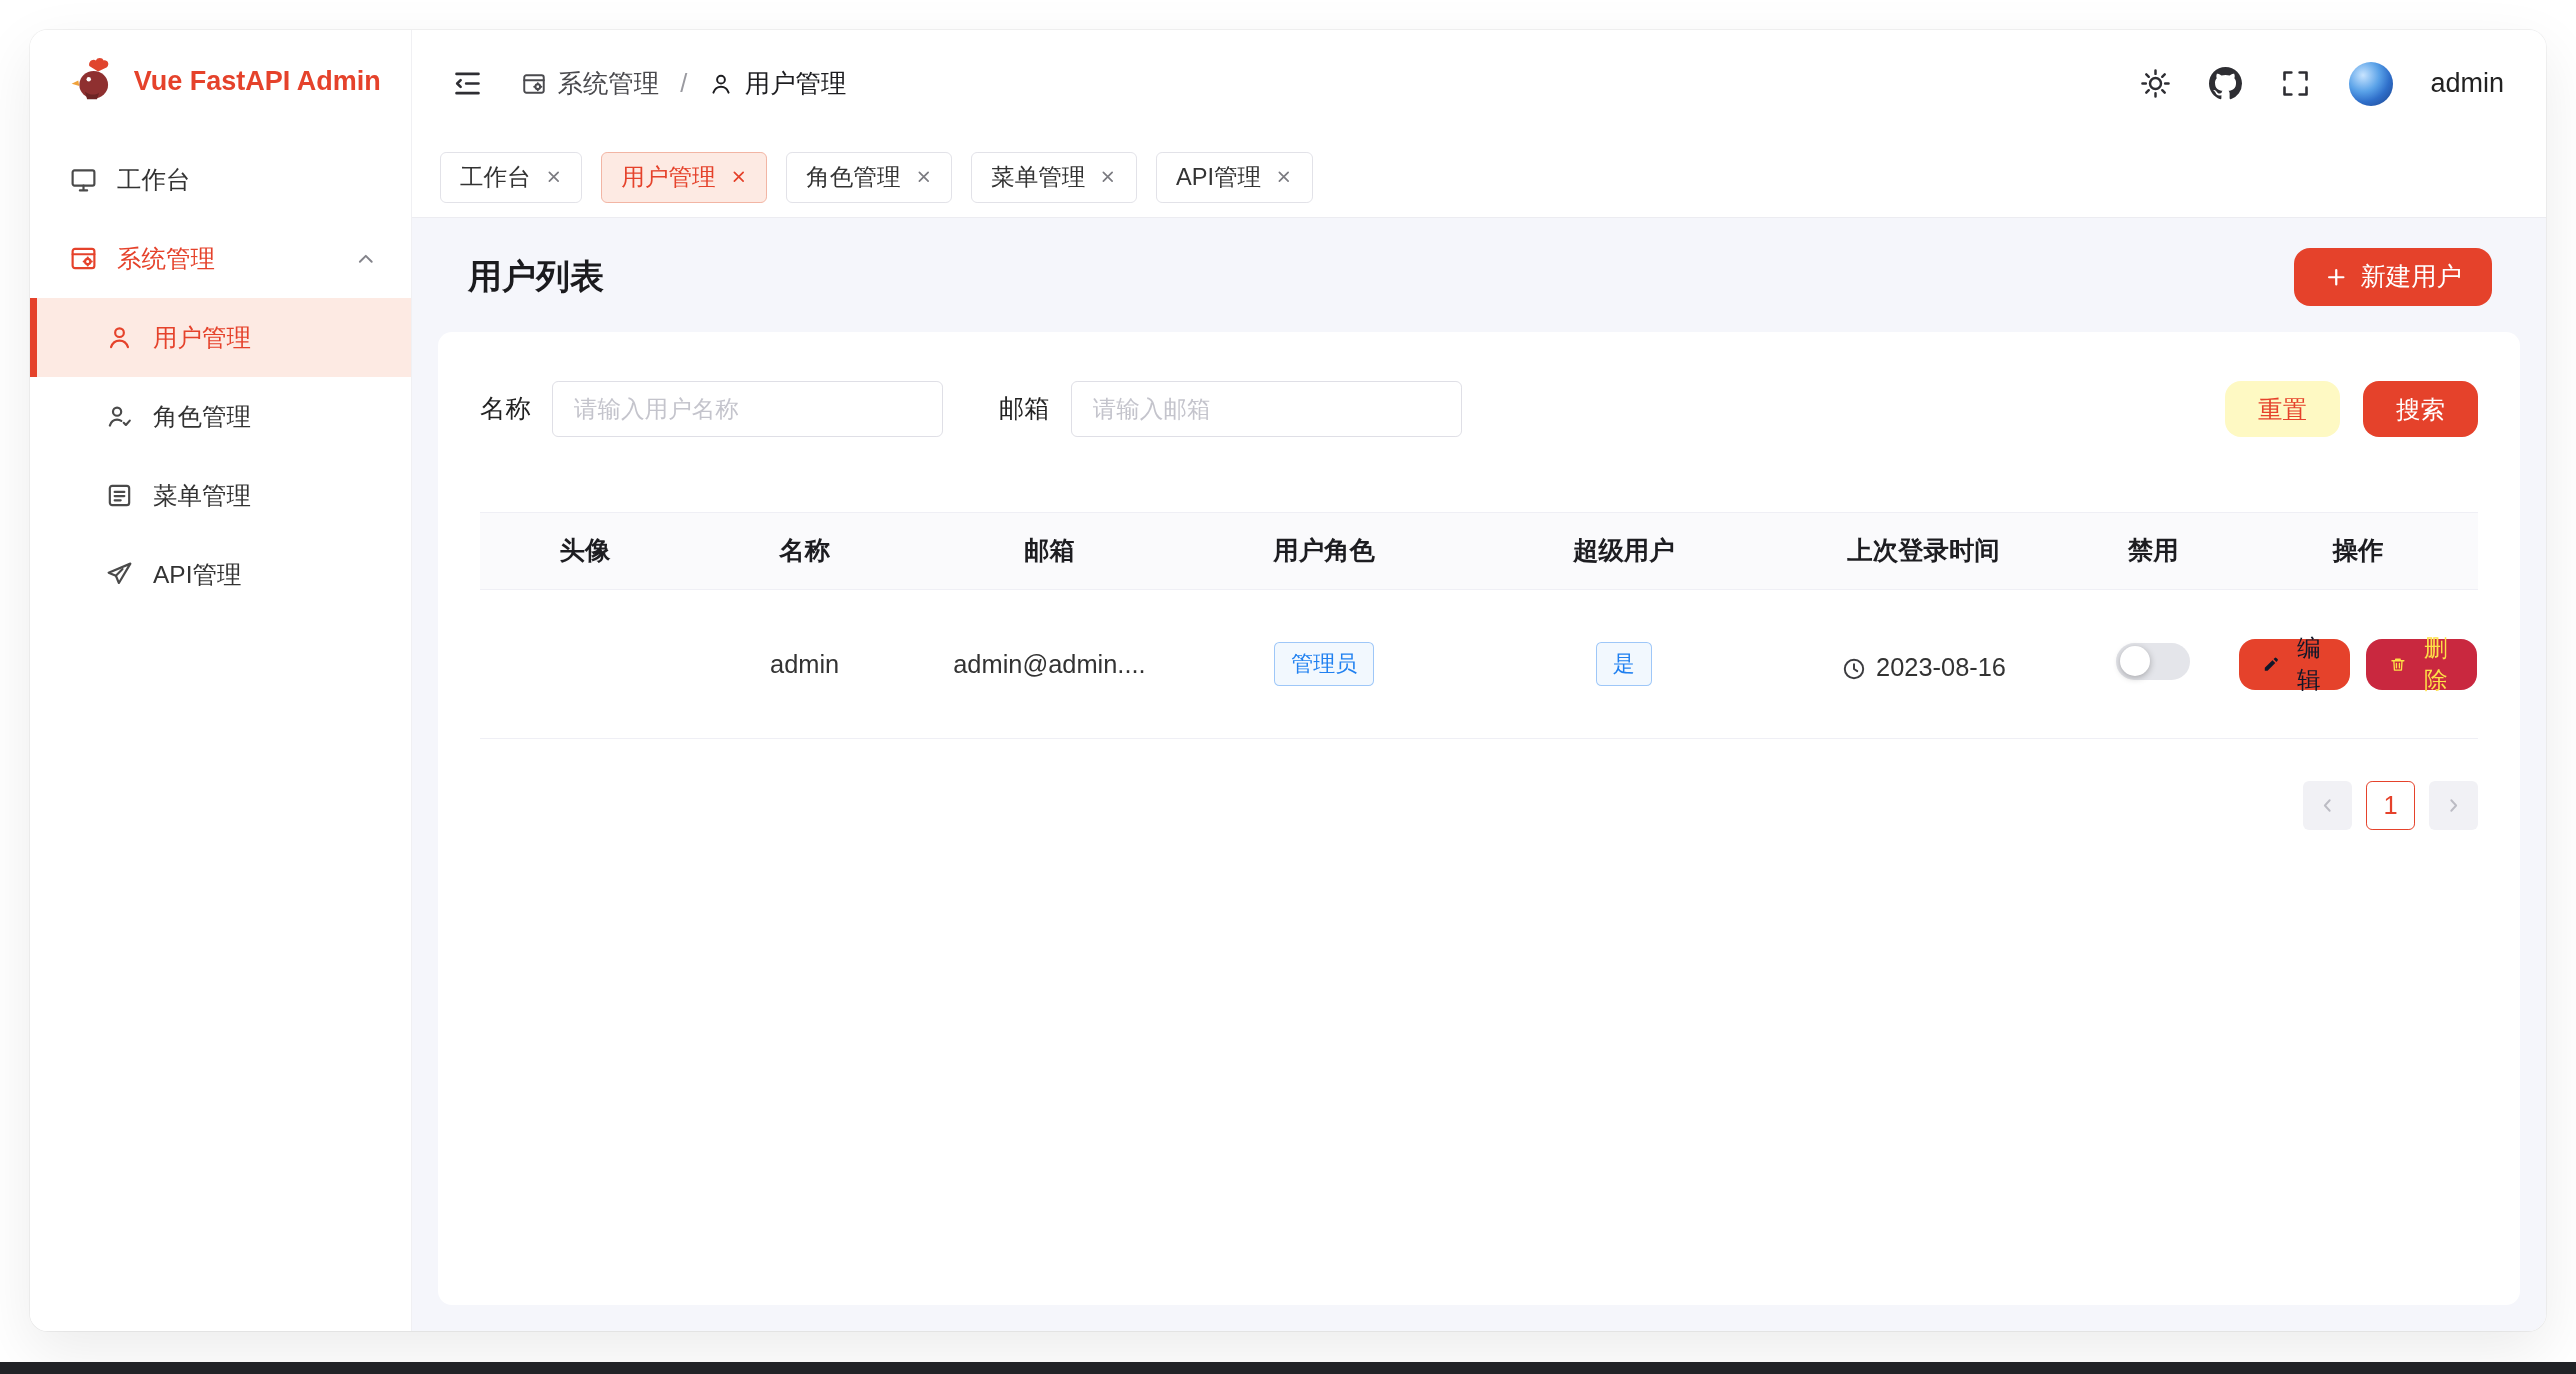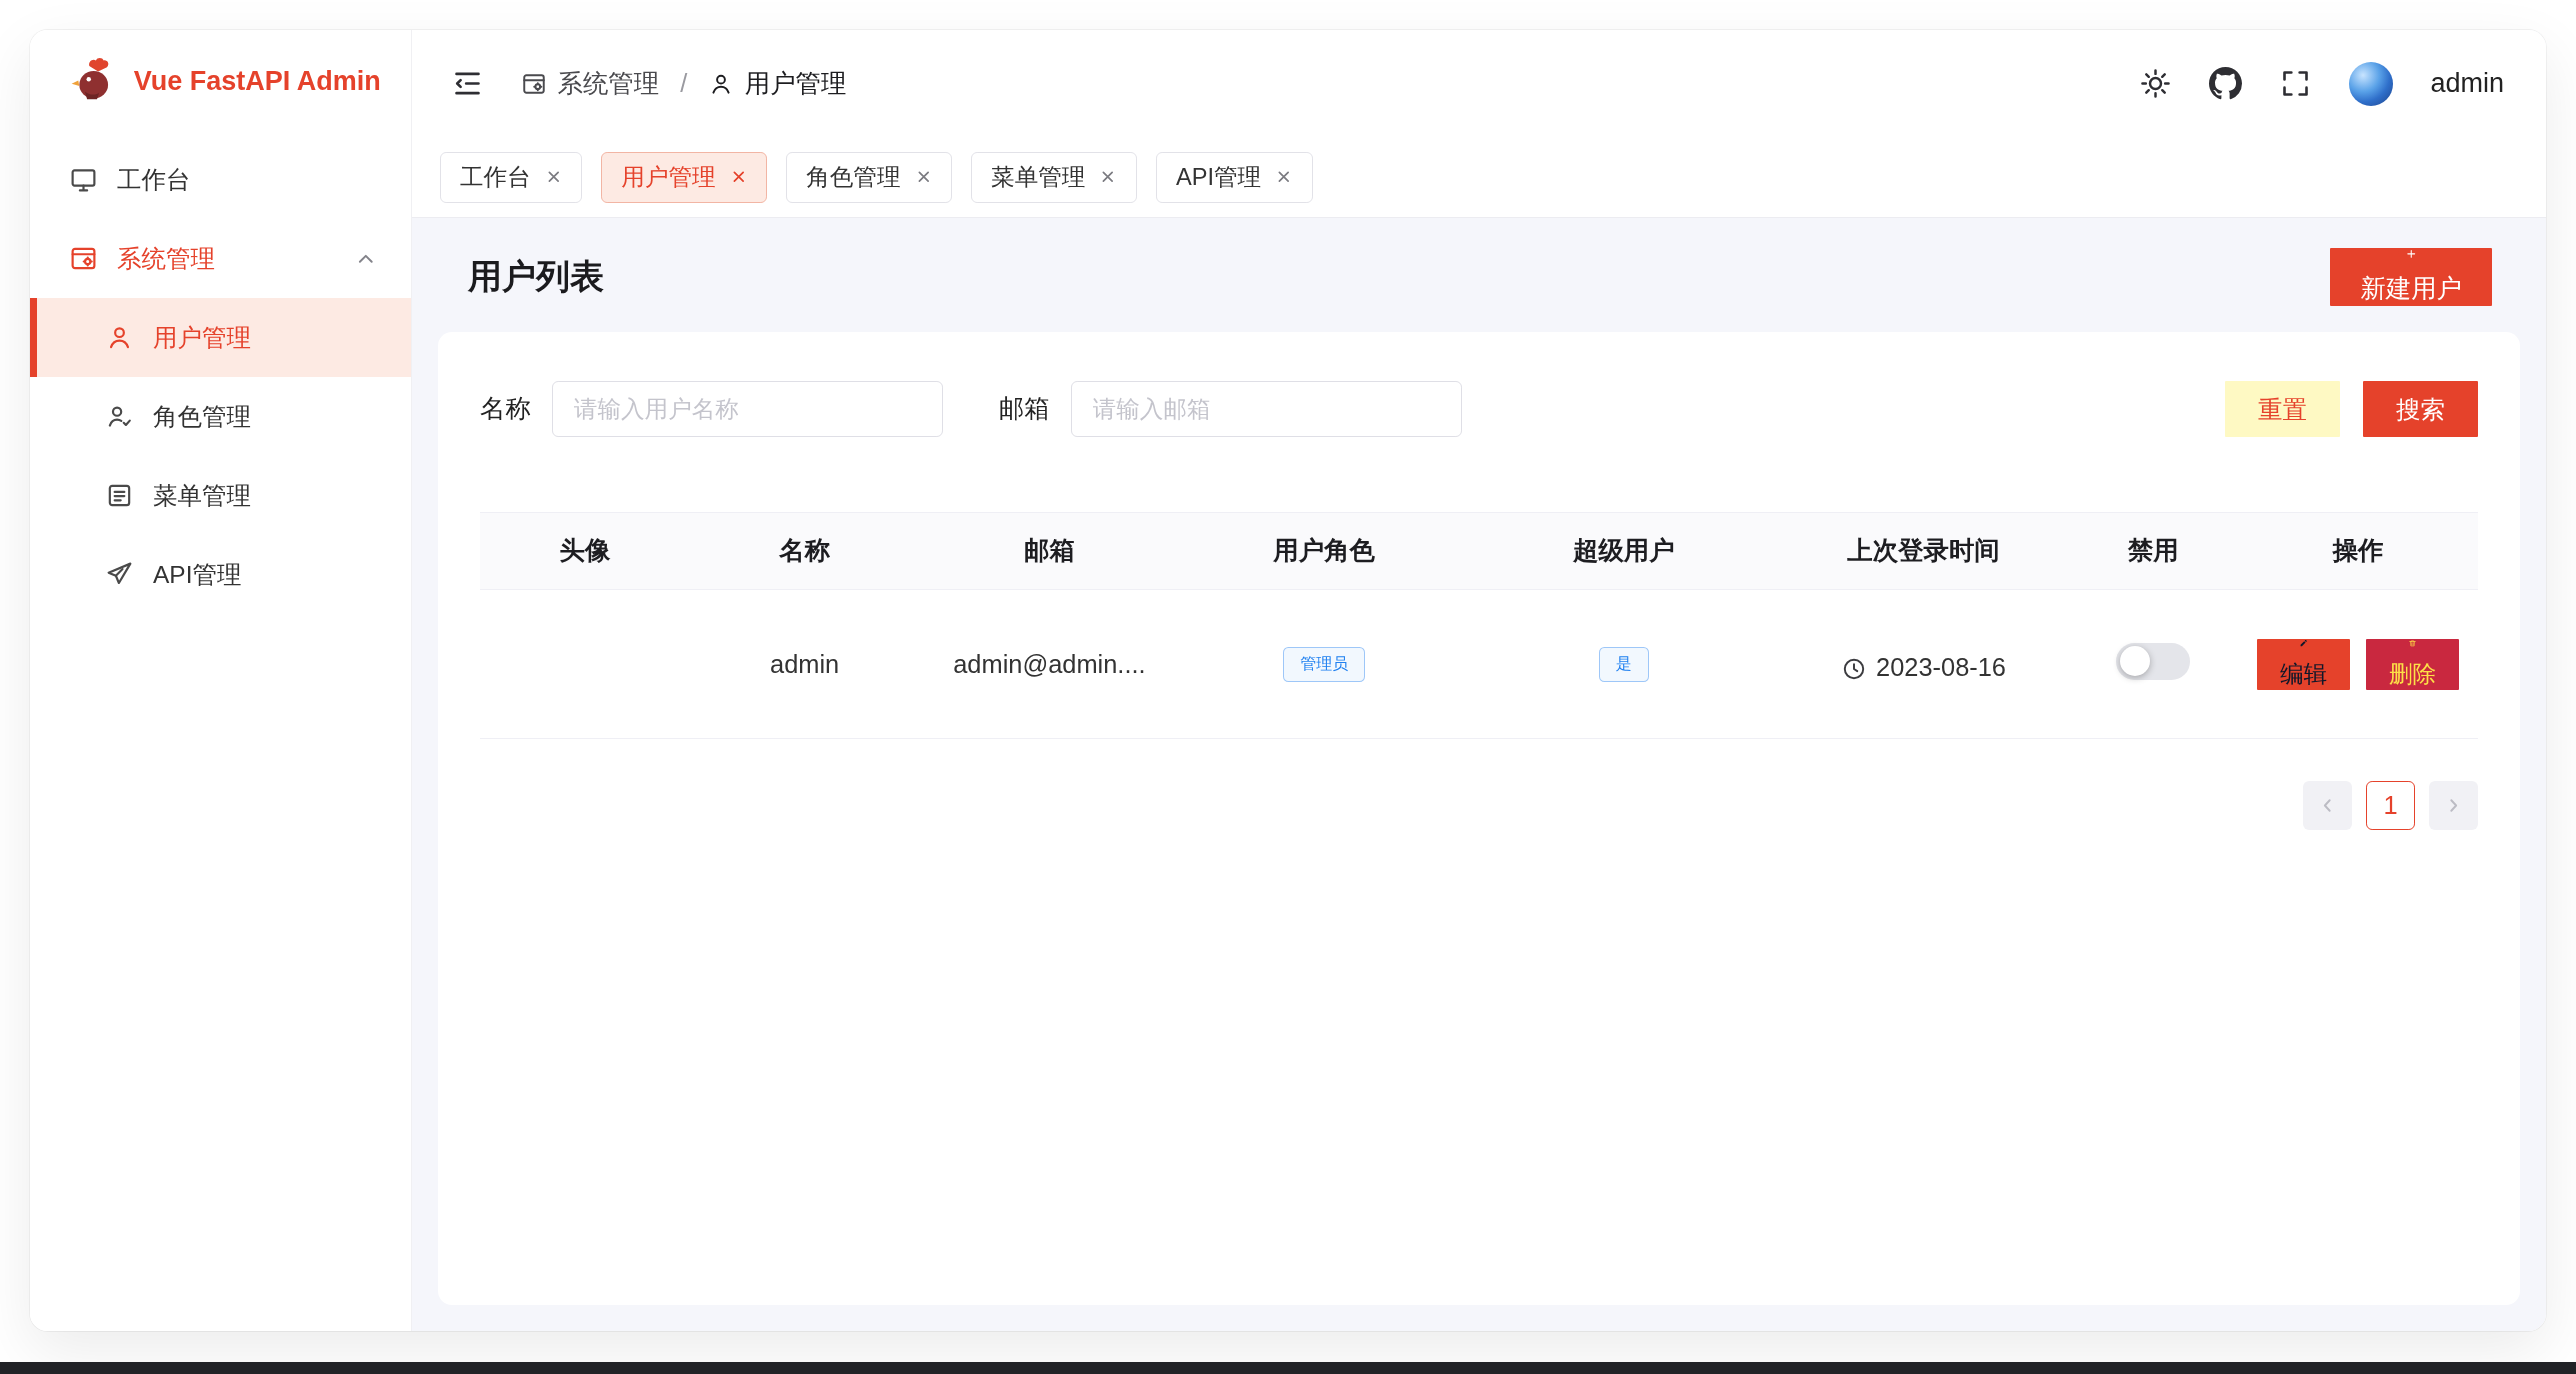--- a/index.html
+++ b/index.html
@@ -56,21 +56,21 @@
   .tabsbar{height:81px;background:#fff;border-bottom:0.9px solid #ececf1;display:flex;align-items:center;gap:19px;padding:0 28px;}
   .tab{height:51px;padding:0 19px;border:0.9px solid var(--border);border-radius:6.1px;background:#fff;
     display:inline-flex;align-items:center;gap:14px;font-size:23.6px;color:#333;cursor:pointer;white-space:nowrap;}
   .tab .tx{width:17.5px;height:17.5px;color:#7c7c82;}
   .tab.active{background:var(--primary-bg);border-color:#f2b5a4;color:var(--primary);}
   .tab.active .tx{color:var(--primary);}
 
   .content{flex:1;display:flex;flex-direction:column;min-height:0;}
   .title-row{display:flex;align-items:center;justify-content:space-between;padding:30px 54px 26px 56px;}
   .page-title{font-size:34px;font-weight:600;color:#1b1b1e;margin:0;}
-  .btn{border:none;border-radius:1px;display:inline-flex;align-items:center;justify-content:center;cursor:pointer;font-family:Liberation Mono, monospace;flex-direction:column;}
+  .btn{border:none;border-radius:16px;display:inline-flex;align-items:center;justify-content:center;cursor:pointer;font-family:Liberation Mono, monospace;}
   .btn-new{height:58px;padding:0 30px;background:var(--primary);color:#fff;font-size:25.4px;gap:12.3px;}
   .btn-new svg{width:24.5px;height:24.5px;}
 
   .card{flex:1;margin:0 26px 26px 26px;background:#fff;border-radius:14px;padding:49px 42px;}
 
   .filters{display:flex;align-items:center;}
   .f-group{display:flex;align-items:center;}
   .f-group + .f-group{margin-left:56px;}
   .f-label{font-size:25.4px;color:#222;margin-right:21px;white-space:nowrap;}
   .f-input{width:391px;height:56px;border:0.9px solid #dfdfe6;border-radius:6.1px;padding:0 21px;
@@ -79,21 +79,21 @@
   .filter-actions{margin-left:auto;display:flex;gap:23px;}
   .btn-reset{height:56px;padding:0 33px;background:#fef9c3;color:var(--primary);font-size:24.5px;}
   .btn-search{height:56px;padding:0 33px;background:var(--primary);color:#fff;font-size:24.5px;}
 
   table{width:100%;border-collapse:collapse;margin-top:75px;}
   thead th{background:#fafafc;height:77px;font-size:25.4px;font-weight:600;color:#1d1d21;
     border-top:0.9px solid var(--line);border-bottom:0.9px solid var(--line);text-align:center;}
   tbody td{height:149px;border-bottom:0.9px solid var(--line);font-size:25.4px;color:#333;text-align:center;}
 
   .tag{display:inline-block;padding:6.1px 15.8px;border:0.9px solid rgba(32,128,240,.4);
-    background:rgba(32,128,240,.06);color:var(--info);border-radius:5.3px;font-size:16px;}
+    background:rgba(32,128,240,.06);color:var(--info);border-radius:5.3px;font-size:22px;}
   .time-cell{display:inline-flex;align-items:flex-end;gap:9px;margin-top:12px;}
   .time-cell svg{width:26px;height:26px;color:#3c3c40;}
 
   .switch{display:inline-block;width:74px;height:37px;border-radius:18.4px;background:#e4e5ea;position:relative;cursor:pointer;}
   .switch::after{content:"";position:absolute;left:3.5px;top:3.5px;width:30px;height:30px;border-radius:50%;
     background:#fff;box-shadow:0 1.8px 7px rgba(0,0,0,.28);}
 
   .actions{display:flex;justify-content:center;gap:15.8px;}
   .btn-edit{height:51px;padding:0 23px;background:var(--primary);color:#0f172a;font-size:23.6px;gap:10.5px;}
   .btn-del{height:51px;padding:0 23px;background:var(--danger);color:#fde047;font-size:23.6px;gap:10.5px;}

